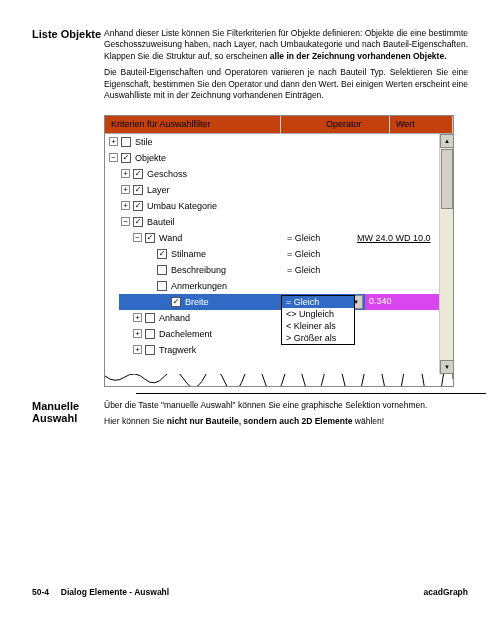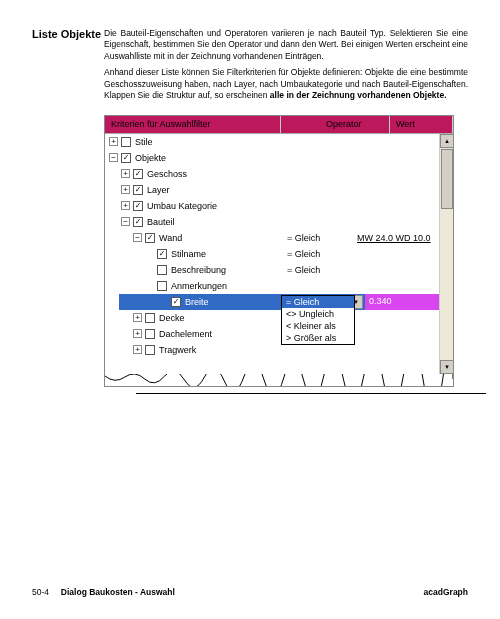--- a/index.html
+++ b/index.html
@@ -5,21 +5,21 @@
   * { box-sizing: border-box; margin: 0; padding: 0; }
   body { width: 500px; height: 619px; background: #fff; font-family: Verdana, Arial, sans-serif; font-size: 8.5px; color: #000; position: relative; }
   .page { padding: 28px 32px 0 32px; }
   .section { display: flex; margin-bottom: 8px; }
   .label-col { width: 72px; flex-shrink: 0; font-weight: bold; font-size: 11px; }
   .body-col { flex: 1; text-align: justify; line-height: 1.35; }
   .body-col p { margin-bottom: 5px; }
   .bold { font-weight: bold; }
   .hr { border-top: 1px solid #000; margin: 6px 0 6px 104px; width: 350px; }
   .screenshot { margin-left: 72px; width: 350px; border: 1px solid #888; background: #ece9d8; font-family: Tahoma, sans-serif; font-size: 9px; position: relative; }
-  .shot-header { display: flex; background: #be185d; border-bottom: 1px solid #aaa; height: 18px; }
+  .shot-header { display: flex; background: #c2410c; border-bottom: 1px solid #aaa; height: 18px; }
   .shot-header-cell { padding: 3px 6px; border-right: 1px solid #ccc; }
   .hc1 { width: 176px; }
   .hc2 { width: 70px; margin-left: 39px; }
   .hc3 { flex: 1; }
   .tree-area { background: #fff; height: 240px; position: relative; overflow: hidden; }
   .tree-row { display: flex; align-items: center; height: 16px; padding-left: 4px; white-space: nowrap; }
   .expander { width: 9px; height: 9px; border: 1px solid #888; display: inline-flex; align-items: center; justify-content: center; font-size: 8px; line-height: 1; margin-right: 3px; background: #fff; flex-shrink: 0; }
   .spacer { display: inline-block; width: 12px; flex-shrink: 0; }
   .cb { width: 10px; height: 10px; border: 1px solid #555; background: #fff; display: inline-flex; align-items: center; justify-content: center; font-size: 8px; margin-right: 4px; flex-shrink: 0; }
   .cb.checked::after { content: "✓"; font-size: 8px; }
@@ -32,35 +32,35 @@
   .popup { position: absolute; top: 161px; left: 176px; width: 74px; background: #fff; border: 1px solid #000; z-index: 10; }
   .popup-item { padding: 1px 4px; font-size: 9px; }
   .popup-item.sel { background: #316ac5; color: #fff; }
   .scrollbar { position: absolute; right: 0; top: 0; bottom: 0; width: 14px; background: #ece9d8; border-left: 1px solid #ccc; }
   .sb-btn { width: 14px; height: 14px; background: #d4d0c8; border: 1px solid #888; display: flex; align-items: center; justify-content: center; font-size: 7px; }
   .sb-thumb { width: 12px; height: 60px; background: #d4d0c8; border: 1px solid #888; margin: 1px; }
   .torn-edge { height: 12px; background: #fff; position: relative; overflow: hidden; }
   .torn-edge svg { width: 100%; height: 12px; }
   .footer { position: absolute; bottom: 22px; left: 32px; right: 32px; display: flex; justify-content: space-between; font-size: 8.5px; }
   .footer .left { font-weight: normal; }
-  .footer .pnum { font-weight: normal; }
+  .footer .pnum { font-weight: bold; }
   .footer .right { font-weight: bold; }
 </style>
 </head>
 <body>
 
 <div class="page">
 
   <div class="section">
     <div class="label-col">Liste Objekte</div>
     <div class="body-col">
-      <p>Die Bauteil-Eigenschaften und Operatoren variieren je nach Bauteil Typ. Selektieren Sie eine Eigenschaft, bestimmen Sie den Operator und dann den Wert. Bei einigen Werten erscheint eine Auswahlliste mit in der Zeichnung vorhandenen Einträgen.</p>
       <p>
         <span>Anhand dieser Liste können Sie Filterkriterien für Objekte definieren: Objekte die eine bestimmte Geschosszuweisung haben, nach Layer, nach Umbaukategorie und nach Bauteil-Eigenschaften. Klappen Sie die Struktur auf, so erscheinen </span><span class="bold">alle in der Zeichnung vorhandenen Objekte.</span>
       </p>
+      <p>Die Bauteil-Eigenschaften und Operatoren variieren je nach Bauteil Typ. Selektieren Sie eine Eigenschaft, bestimmen Sie den Operator und dann den Wert. Bei einigen Werten erscheint eine Auswahlliste mit in der Zeichnung vorhandenen Einträgen.</p>
     </div>
   </div>
 
   <div class="screenshot">
     <div class="shot-header">
       <div class="shot-header-cell hc1">Kriterien für Auswahlfilter</div>
       <div class="shot-header-cell hc2">Operator</div>
       <div class="shot-header-cell hc3">Wert</div>
     </div>
     <div class="tree-area">
@@ -155,21 +155,21 @@
         <span class="dropdown-btn">▾</span>
         <span class="highlight-row-right">0.340</span>
       </div>
 
 
       <div class="tree-row">
         <span class="spacer"></span>
           <span class="spacer"></span>
         <span class="expander">+</span>
         <span class="cb"></span>
-        <span class="node-label">Decke</span>
+        <span class="node-label">Anhand</span>
       </div>
 
       <div class="tree-row">
         <span class="spacer"></span>
           <span class="spacer"></span>
         <span class="expander">+</span>
         <span class="cb"></span>
         <span class="node-label">Dachelement</span>
       </div>
 
@@ -196,22 +196,31 @@
     </div>
     <div class="torn-edge">
       <svg viewBox="0 0 350 12" preserveAspectRatio="none">
           <path d="M0,2 Q10,10 20,3 T40,5 T60,2 T80,6 T100,3 T120,7 T140,2 T160,6 T180,3 T200,7 T220,2 T240,6 T260,3 T280,7 T300,2 T320,6 T340,3 T350,5" stroke="#000" fill="none" stroke-width="1"></path>
         </svg>
     </div>
   </div>
 
   <div class="hr"></div>
 
+  <div class="section">
+    <div class="label-col">Manuelle Auswahl</div>
+    <div class="body-col">
+      <p>Über die Taste "manuelle Auswahl" können Sie eine graphische Selektion vornehmen.</p>
+      <p>
+        <span>Hier können Sie </span><span class="bold">nicht nur Bauteile, sondern auch 2D Elemente</span><span> wählen!</span>
+      </p>
+    </div>
+  </div>
 </div>
 
 <div class="footer">
   <div class="left">
     <span class="pnum">50-4</span>
     <span>&nbsp;&nbsp;&nbsp;</span>
-    <span class="bold">Dialog Baukosten - Auswahl</span>
+    <span class="bold">Dialog Elemente - Auswahl</span>
   </div>
   <div class="right">acadGraph</div>
 </div>
 
 </body></html>

